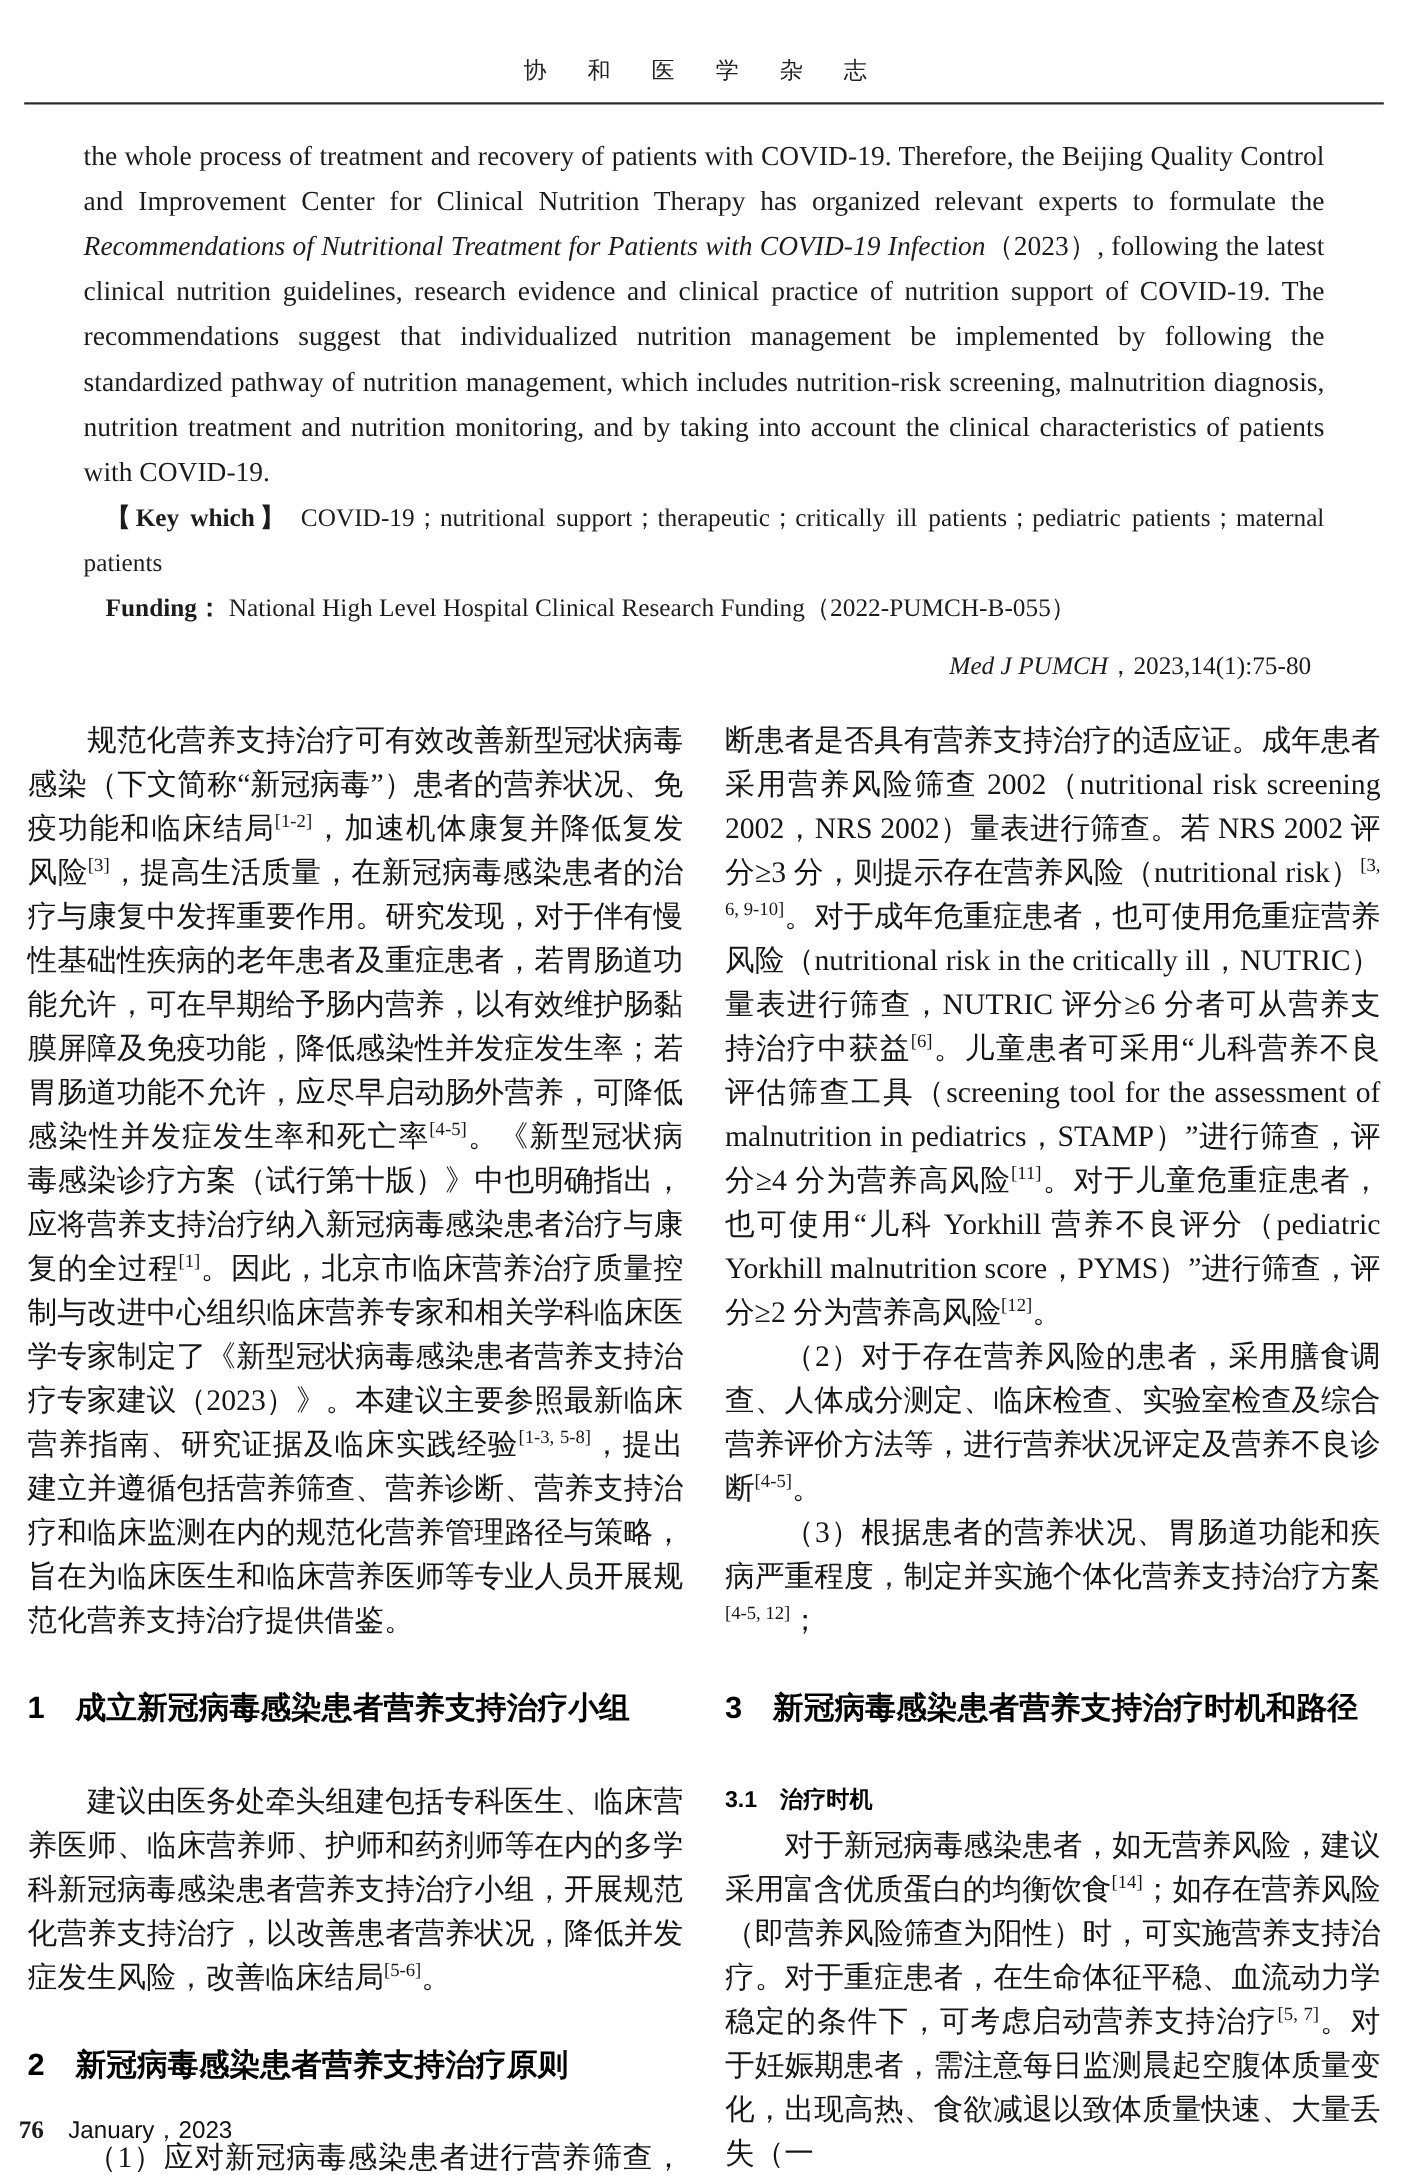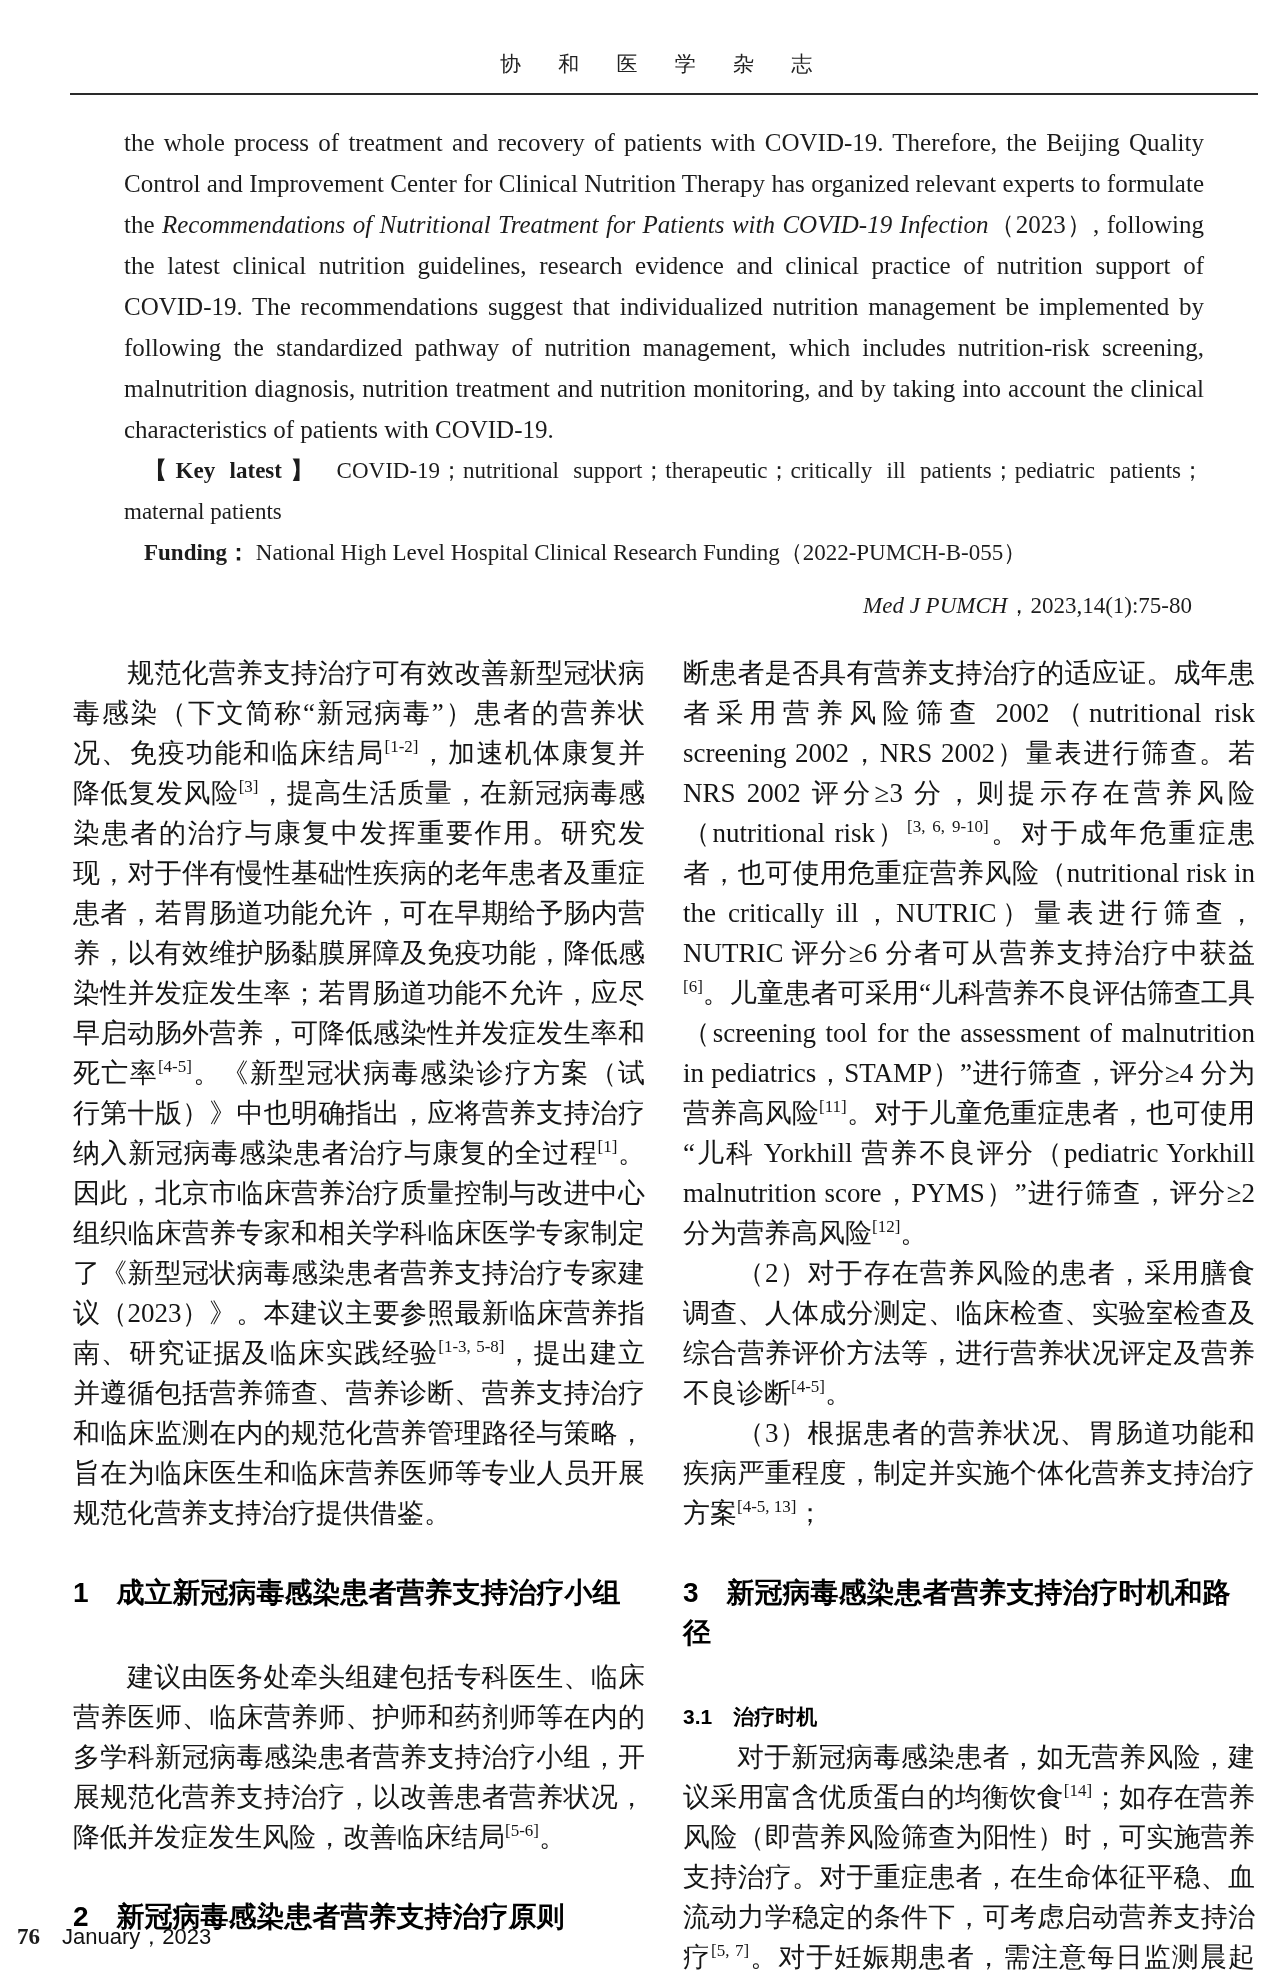--- a/index.html
+++ b/index.html
@@ -4,21 +4,20 @@
 <style>
   html,body{margin:0;padding:0;background:#ffffff;}
   .page{
     position:relative;
     width:1280px;height:1977px;
     background:#ffffff;
     color:#1c1c1c;
     font-family:"Liberation Serif","DejaVu Serif",serif;
     overflow:hidden;
     box-sizing:border-box;
-    padding-left:48px;
   }
   
   .journal-header{
     padding-top:50px;
     text-align:center;
   }
   .journal-title{
     font-size:21px;
     letter-spacing:16px;
     color:#222;
@@ -119,39 +118,39 @@
 
 <div class="page">
 
   <header class="journal-header">
     <div class="journal-title">协 和 医 学 杂 志</div>
     <hr class="header-rule">
   </header>
 
   <section class="abstract">
     <p class="abstract-body">the whole process of treatment and recovery of patients with COVID-19. Therefore, the Beijing Quality Control and Improvement Center for Clinical Nutrition Therapy has organized relevant experts to formulate the <i>Recommendations of Nutritional Treatment for Patients with COVID-19 Infection</i>（2023）, following the latest clinical nutrition guidelines, research evidence and clinical practice of nutrition support of COVID-19. The recommendations suggest that individualized nutrition management be implemented by following the standardized pathway of nutrition management, which includes nutrition-risk screening, malnutrition diagnosis, nutrition treatment and nutrition monitoring, and by taking into account the clinical characteristics of patients with COVID-19.</p>
-    <p class="meta-line"><span class="meta-label">【Key latest】</span> <span>COVID-19；nutritional support；therapeutic；critically ill patients；pediatric patients；maternal patients</span></p>
+    <p class="meta-line"><span class="meta-label">【Key which】</span> <span>COVID-19；nutritional support；therapeutic；critically ill patients；pediatric patients；maternal patients</span></p>
     <p class="meta-line"><span class="meta-label">Funding：</span> <span>National High Level Hospital Clinical Research Funding（2022-PUMCH-B-055）</span></p>
     <p class="citation-line"><i>Med J PUMCH</i>，2023,14(1):75-80</p>
   </section>
 
   <main class="columns">
 
     <div class="col">
       <p class="body-p indent">规范化营养支持治疗可有效改善新型冠状病毒感染（下文简称“新冠病毒”）患者的营养状况、免疫功能和临床结局<sup>[1-2]</sup>，加速机体康复并降低复发风险<sup>[3]</sup>，提高生活质量，在新冠病毒感染患者的治疗与康复中发挥重要作用。研究发现，对于伴有慢性基础性疾病的老年患者及重症患者，若胃肠道功能允许，可在早期给予肠内营养，以有效维护肠黏膜屏障及免疫功能，降低感染性并发症发生率；若胃肠道功能不允许，应尽早启动肠外营养，可降低感染性并发症发生率和死亡率<sup>[4-5]</sup>。《新型冠状病毒感染诊疗方案（试行第十版）》中也明确指出，应将营养支持治疗纳入新冠病毒感染患者治疗与康复的全过程<sup>[1]</sup>。因此，北京市临床营养治疗质量控制与改进中心组织临床营养专家和相关学科临床医学专家制定了《新型冠状病毒感染患者营养支持治疗专家建议（2023）》。本建议主要参照最新临床营养指南、研究证据及临床实践经验<sup>[1-3, 5-8]</sup>，提出建立并遵循包括营养筛查、营养诊断、营养支持治疗和临床监测在内的规范化营养管理路径与策略，旨在为临床医生和临床营养医师等专业人员开展规范化营养支持治疗提供借鉴。</p>
       <h2 class="sec-heading">1　成立新冠病毒感染患者营养支持治疗小组</h2>
       <p class="body-p indent">建议由医务处牵头组建包括专科医生、临床营养医师、临床营养师、护师和药剂师等在内的多学科新冠病毒感染患者营养支持治疗小组，开展规范化营养支持治疗，以改善患者营养状况，降低并发症发生风险，改善临床结局<sup>[5-6]</sup>。</p>
       <h2 class="sec-heading">2　新冠病毒感染患者营养支持治疗原则</h2>
       <p class="body-p indent">（1）应对新冠病毒感染患者进行营养筛查，以判</p>
     </div>
 
     <div class="col">
       <p class="body-p">断患者是否具有营养支持治疗的适应证。成年患者采用营养风险筛查 2002（nutritional risk screening 2002，NRS 2002）量表进行筛查。若 NRS 2002 评分≥3 分，则提示存在营养风险（nutritional risk）<sup>[3, 6, 9-10]</sup>。对于成年危重症患者，也可使用危重症营养风险（nutritional risk in the critically ill，NUTRIC）量表进行筛查，NUTRIC 评分≥6 分者可从营养支持治疗中获益<sup>[6]</sup>。儿童患者可采用“儿科营养不良评估筛查工具（screening tool for the assessment of malnutrition in pediatrics，STAMP）”进行筛查，评分≥4 分为营养高风险<sup>[11]</sup>。对于儿童危重症患者，也可使用“儿科 Yorkhill 营养不良评分（pediatric Yorkhill malnutrition score，PYMS）”进行筛查，评分≥2 分为营养高风险<sup>[12]</sup>。</p>
       <p class="body-p indent">（2）对于存在营养风险的患者，采用膳食调查、人体成分测定、临床检查、实验室检查及综合营养评价方法等，进行营养状况评定及营养不良诊断<sup>[4-5]</sup>。</p>
-      <p class="body-p indent">（3）根据患者的营养状况、胃肠道功能和疾病严重程度，制定并实施个体化营养支持治疗方案<sup>[4-5, 13]</sup>；</p>
+      <p class="body-p indent">（3）根据患者的营养状况、胃肠道功能和疾病严重程度，制定并实施个体化营养支持治疗方案<sup>[4-5, 12]</sup>；</p>
       <h2 class="sec-heading">3　新冠病毒感染患者营养支持治疗时机和路径</h2>
       <h3 class="subsec-heading">3.1　治疗时机</h3>
       <p class="body-p indent">对于新冠病毒感染患者，如无营养风险，建议采用富含优质蛋白的均衡饮食<sup>[14]</sup>；如存在营养风险（即营养风险筛查为阳性）时，可实施营养支持治疗。对于重症患者，在生命体征平稳、血流动力学稳定的条件下，可考虑启动营养支持治疗<sup>[5, 7]</sup>。对于妊娠期患者，需注意每日监测晨起空腹体质量变化，出现高热、食欲减退以致体质量快速、大量丢失（一</p>
     </div>
 
   </main>
 
   <footer class="page-footer">
     <span class="page-number">76</span><span class="issue-label">January，2023</span>
   </footer>

